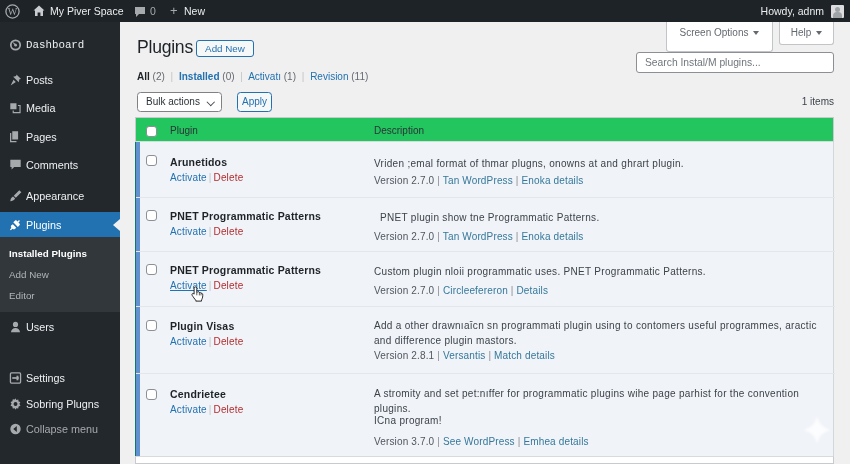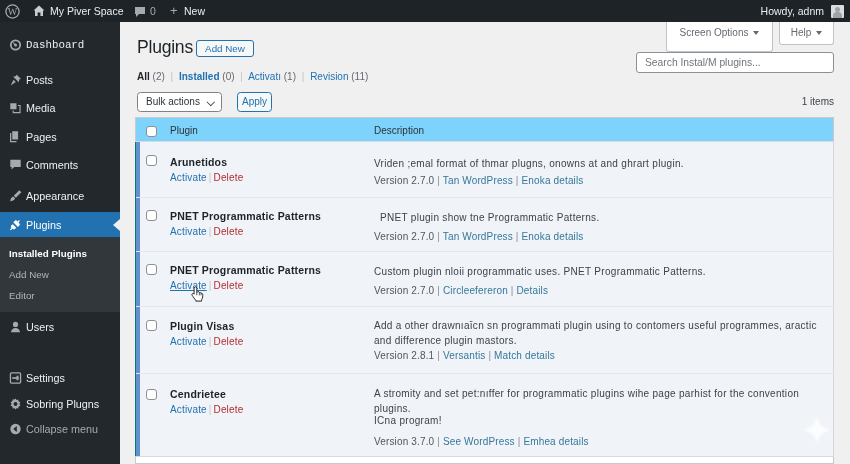--- a/index.html
+++ b/index.html
@@ -40,21 +40,21 @@
 #filters .cur { color:#1d2327; font-weight:bold; }
 #filters .sep { color:#c3c4c7; padding:0 3px; }
 
 #bulk { position:absolute; left:17px; top:70px; width:85px; height:20px; background:#fff; border:1px solid #7e8287; border-radius:3.5px; font-size:10px; color:#2c3338; line-height:18px; padding-left:8px; }
 #bulk .car { position:absolute; right:8px; top:6px; width:5.5px; height:5.5px; border-right:1.6px solid #3c434a; border-bottom:1.6px solid #3c434a; transform:rotate(45deg); }
 #apply { position:absolute; left:117px; top:70px; width:35px; height:20px; background:#f6f7f7; border:1px solid #2271b1; border-radius:3.5px; font-size:10px; color:#2271b1; text-align:center; line-height:18px; }
 #nitems { position:absolute; right:16px; top:74px; font-size:10px; color:#3c434a; }
 
 
 #tbl { position:absolute; left:15px; top:95px; width:699px; height:347px; }
-#thead { position:absolute; left:0; top:0; width:699px; height:25px; background:#7dd3fc; border:1px solid #c9cacd; border-bottom-color:#d8dade;padding-left:44px; }
+#thead { position:absolute; left:0; top:0; width:699px; height:25px; background:#22c55e; border:1px solid #c9cacd; border-bottom-color:#d8dade;padding-left:44px; }
 #tfoot { position:absolute; left:0; top:338.5px; width:699px; height:8.5px; background:#fff; border:1px solid #c9cacd; border-top:1px solid #d8dade; }
 #tbody { position:absolute; left:0; top:25px; width:699px; height:381px; background:#f0f3f8; border-left:1px solid #0f766e; border-right:1px solid #d3d6da; }
 .row { position:absolute; left:0; width:699px; border-top:1px solid #e3e6eb; }
 .row .strip { position:absolute; left:0; top:0; bottom:0; width:3.5px; background:#6191ce; }
 .cb { position:absolute; width:11px; height:11px; background:#fff; border:1px solid #8c8f94; border-radius:3px; }
 .pname { position:absolute; left:34px; font-size:10.5px; letter-spacing:0.18px; font-weight:bold; color:#1d2327; white-space:nowrap; }
 .plinks { position:absolute; left:34px; font-size:10px; letter-spacing:0.15px; white-space:nowrap; }
 .plinks .act { color:#2271b1; text-decoration:none; }
 .plinks .del { color:#b32d2e; }
 .plinks .sep { color:#c3c4c7; padding:0 2px; }

